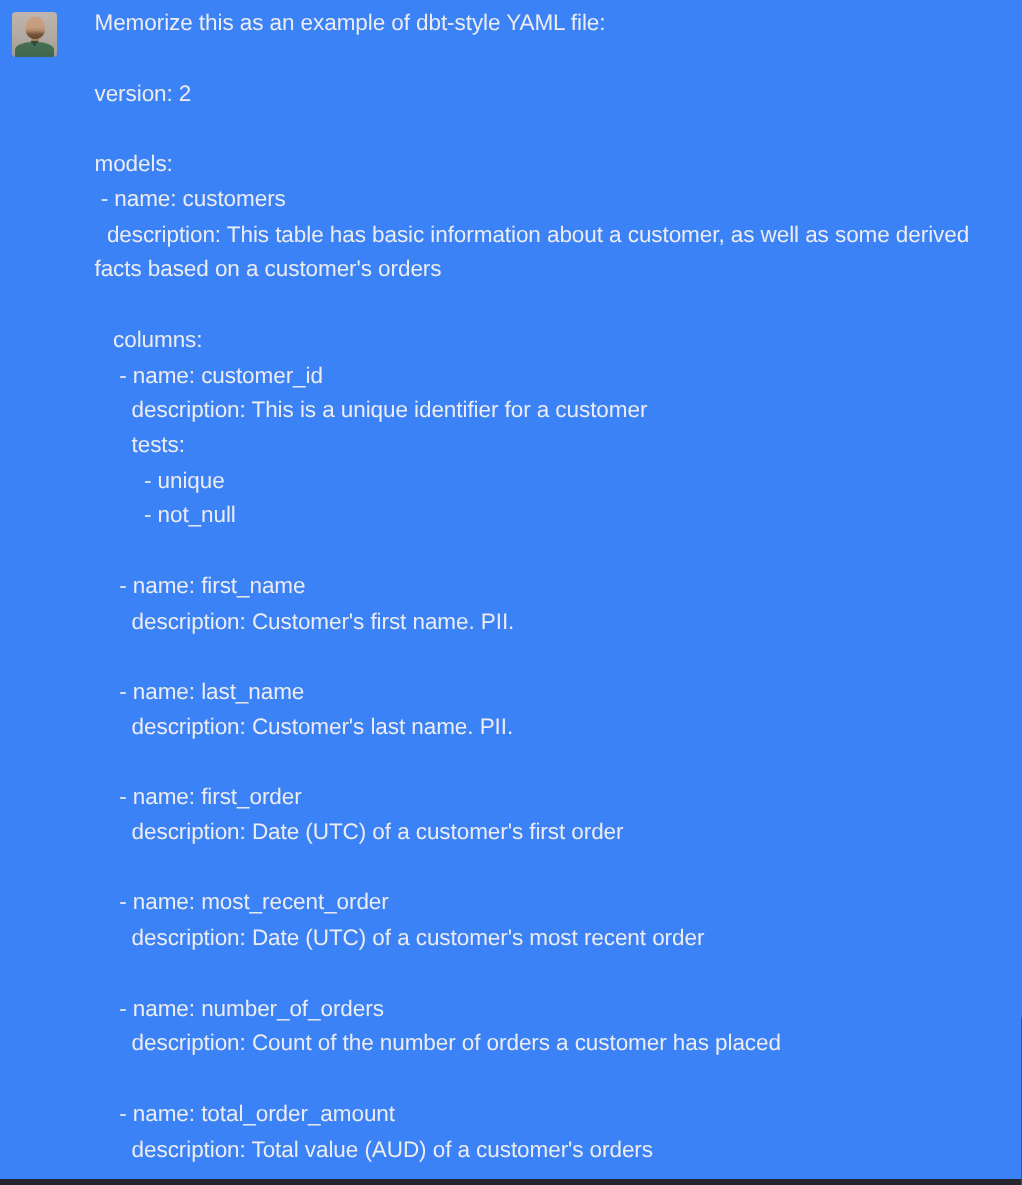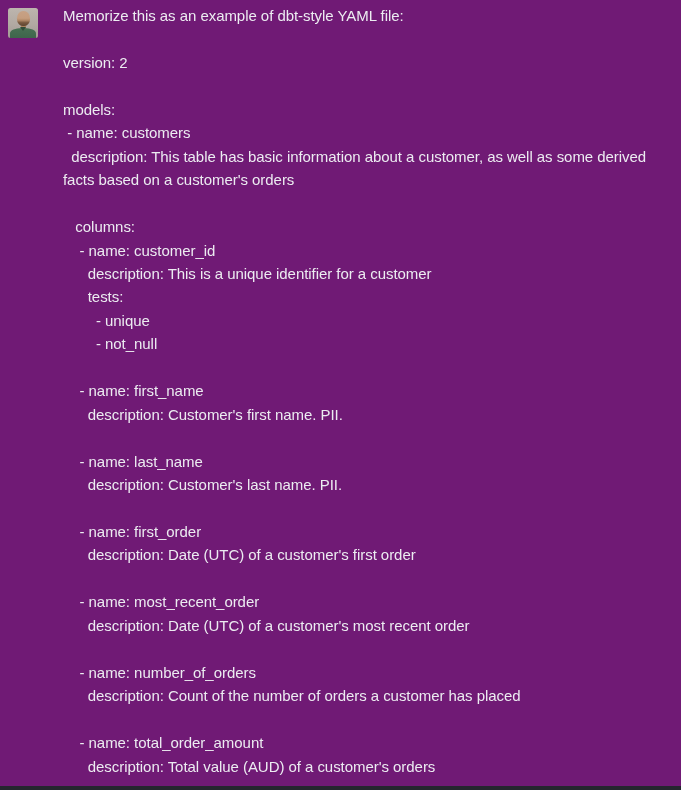--- a/index.html
+++ b/index.html
@@ -10,21 +10,21 @@
   body {
     width: 681px;
     height: 790px;
     position: relative;
     overflow: hidden;
     font-family: "Liberation Sans", sans-serif;
   }
   .screen {
     position: absolute;
     inset: 0;
-    background: #701a75;
+    background: #3b82f6;
   }
   .message-row {
     position: absolute;
     inset: 0 0 4px 0;
   }
   
   .avatar {
     position: absolute;
     left: 8px;
     top: 8px;

